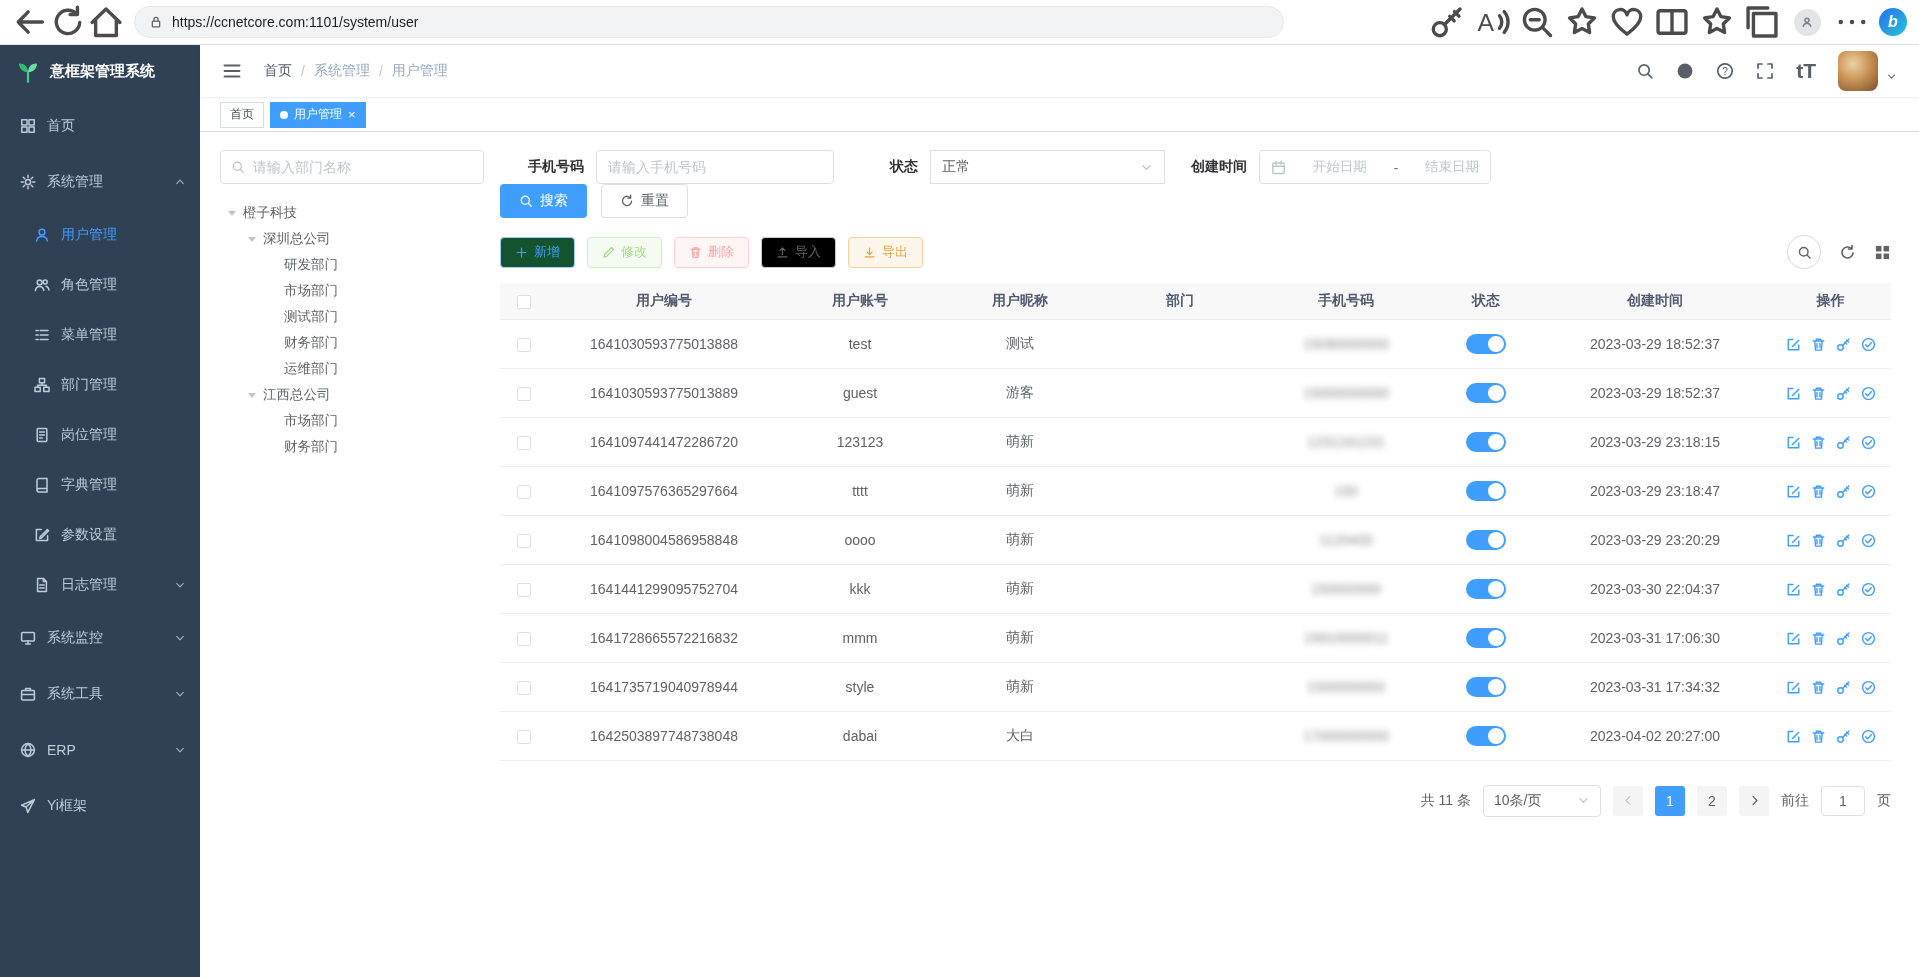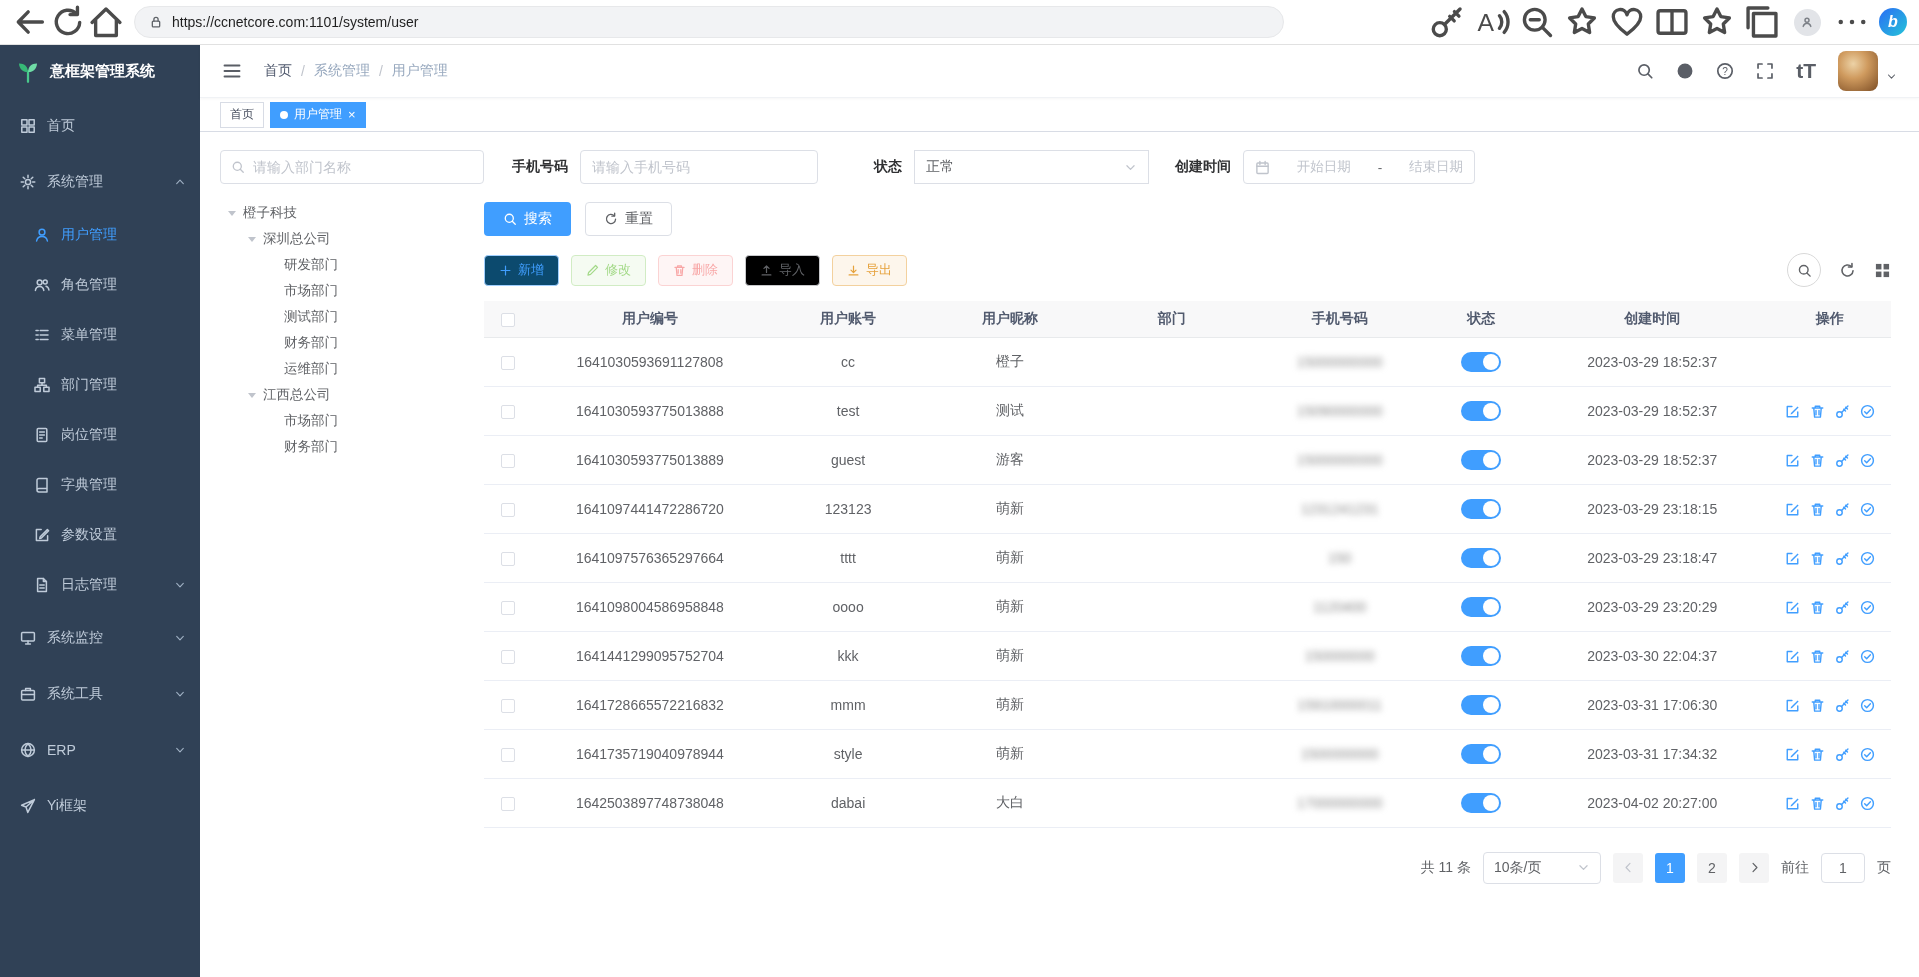--- a/index.html
+++ b/index.html
@@ -45,21 +45,21 @@
   background:radial-gradient(circle at 38% 32%,#ecd2a6 0%,#cf9a5e 40%,#8a5a2e 90%)}
 .avatar-caret{font-size:11px;color:#5a5e66;align-self:flex-end;margin:0 0 9px -14px;cursor:pointer}
 
 .tabbar{height:34px;border-bottom:1px solid #d8dce5;display:flex;align-items:center;gap:6px;padding-left:20px}
 .tab{height:26px;display:flex;align-items:center;gap:6px;padding:0 9px;border:1px solid #d8dce5;background:#fff;color:#495060;font-size:12px;cursor:pointer}
 .tab.active{background:#409eff;border-color:#409eff;color:#fff}
 .tab-dot{width:8px;height:8px;border-radius:50%;background:#fff;display:inline-block}
 .tab-close{font-size:13px;line-height:1;cursor:pointer}
 
 
-.content{flex:1;display:flex;padding:18px 28px 0 20px;min-height:0}
+.content{flex:1;display:flex;padding:18px 28px 0 20px;gap:16px;min-height:0}
 .dept-panel{width:264px;flex:none}
 .dept-search{height:34px;border:1px solid #dcdfe6;border-radius:4px;display:flex;align-items:center;padding:0 10px;gap:8px;color:#c0c4cc;font-size:14px}
 .dept-search input{border:none;outline:none;flex:1;font-size:14px;color:#606266;font-family:inherit;background:transparent;min-width:0}
 .dept-search input::placeholder{color:#c0c4cc}
 .tree{margin-top:16px}
 .tree-node{height:26px;display:flex;align-items:center;gap:7px;font-size:13.5px;color:#606266;cursor:pointer}
 .tcaret{width:0;height:0;border-top:5px solid #c0c4cc;border-left:4.5px solid transparent;border-right:4.5px solid transparent;display:inline-block}
 .tcaret.empty{border:none;width:9px}
 
 .right-panel{flex:1;min-width:0;display:flex;flex-direction:column}
@@ -68,30 +68,30 @@
 .fg2{margin-left:28px}.fg3{margin-left:56px}.fg4{margin-left:26px}
 .flabel{font-size:14px;font-weight:bold;color:#303133;margin-right:12px;white-space:nowrap}
 .finput{width:238px;height:34px;border:1px solid #dcdfe6;border-radius:4px;padding:0 11px;font-size:14px;color:#606266;outline:none;font-family:inherit}
 .finput::placeholder{color:#c0c4cc}
 .fselect{width:235px;height:34px;border:1px solid #dcdfe6;border-radius:0;display:flex;align-items:center;padding:0 11px;font-size:14px;color:#606266;cursor:pointer}
 .sel-caret{margin-left:auto;color:#c0c4cc;font-size:13px}
 .fdate{width:232px;height:34px;border:1px solid #dcdfe6;border-radius:4px;display:flex;align-items:center;justify-content:space-between;padding:0 11px;font-size:13.5px;color:#c0c4cc;cursor:pointer}
 .fdate .cal{color:#c0c4cc;font-size:15px}
 .date-sep{color:#606266}
 
-.action-row{display:flex;align-items:flex-start;gap:14px;margin-top:18px}
+.action-row{display:flex;align-items:flex-start;gap:14px;}
 .btn{height:34px;border-radius:4px;display:inline-flex;align-items:center;gap:7px;font-size:14px;padding:0 18px;cursor:pointer;border:1px solid transparent;font-family:inherit}
 .btn .i{font-size:14px}
 .btn-primary{background:#409eff;color:#fff}
 .btn-plain{background:#fff;border-color:#dcdfe6;color:#606266}
 
 .toolbar-row{display:flex;align-items:center;margin-top:17px}
 .btn-sm{height:31px;padding:0 14px;font-size:13px;border-radius:4px;display:inline-flex;align-items:center;gap:6px;margin-right:12px;border:1px solid;cursor:pointer;font-family:inherit}
 .btn-sm .i{font-size:13px}
-.btn-add{background:#0c4a6e;border-color:#a0cfff;color:#409eff}
+.btn-add{background:#14532d;border-color:#a0cfff;color:#409eff}
 .btn-edit{background:#f0f9eb;border-color:#b3e19d;color:#67c23a;opacity:.6}
 .btn-del{background:#fef0f0;border-color:#fab6b6;color:#f56c6c;opacity:.6}
 .btn-import{background:#000000;border-color:#c8c9cc;color:#606266}
 .btn-export{background:#fdf6ec;border-color:#f3d19e;color:#e6a23c}
 .toolbar-right{margin-left:auto;display:flex;align-items:center;gap:18px;color:#606266}
 .circle-btn{width:34px;height:34px;border:1px solid #d9d9d9;border-radius:50%;display:flex;align-items:center;justify-content:center;font-size:15px;cursor:pointer}
 .flat-ic{font-size:17px;cursor:pointer}
 
 .table-wrap{margin-top:14px}
 table{width:100%;border-collapse:collapse;table-layout:fixed;font-size:14px}
@@ -634,31 +634,20 @@
                   <th>部门</th>
                   <th>手机号码</th>
                   <th>状态</th>
                   <th>创建时间</th>
                   <th>操作</th>
                 </tr>
               </thead>
             <tbody id="tbody">
                 <tr>
     <td><span class="cb"></span></td>
-    <td>1641030593691127808</td>
-    <td>cc</td>
-    <td>橙子</td>
-    <td></td>
-    <td><span class="masked">15000000000</span></td>
-    <td><span class="toggle"><span class="knob"></span></span></td>
-    <td>2023-03-29 18:52:37</td>
-    <td></td>
-  </tr>
-                <tr>
-    <td><span class="cb"></span></td>
     <td>1641030593775013888</td>
     <td>test</td>
     <td>测试</td>
     <td></td>
     <td><span class="masked">15090000000</span></td>
     <td><span class="toggle"><span class="knob"></span></span></td>
     <td>2023-03-29 18:52:37</td>
     <td><span class="i op">
                       <svg viewBox="0 0 16 16" fill="none" stroke="currentColor" stroke-width="1.5" stroke-linecap="round" stroke-linejoin="round">
                         <path d="M13.6 8.6v5H2.4v-11h5"></path>

